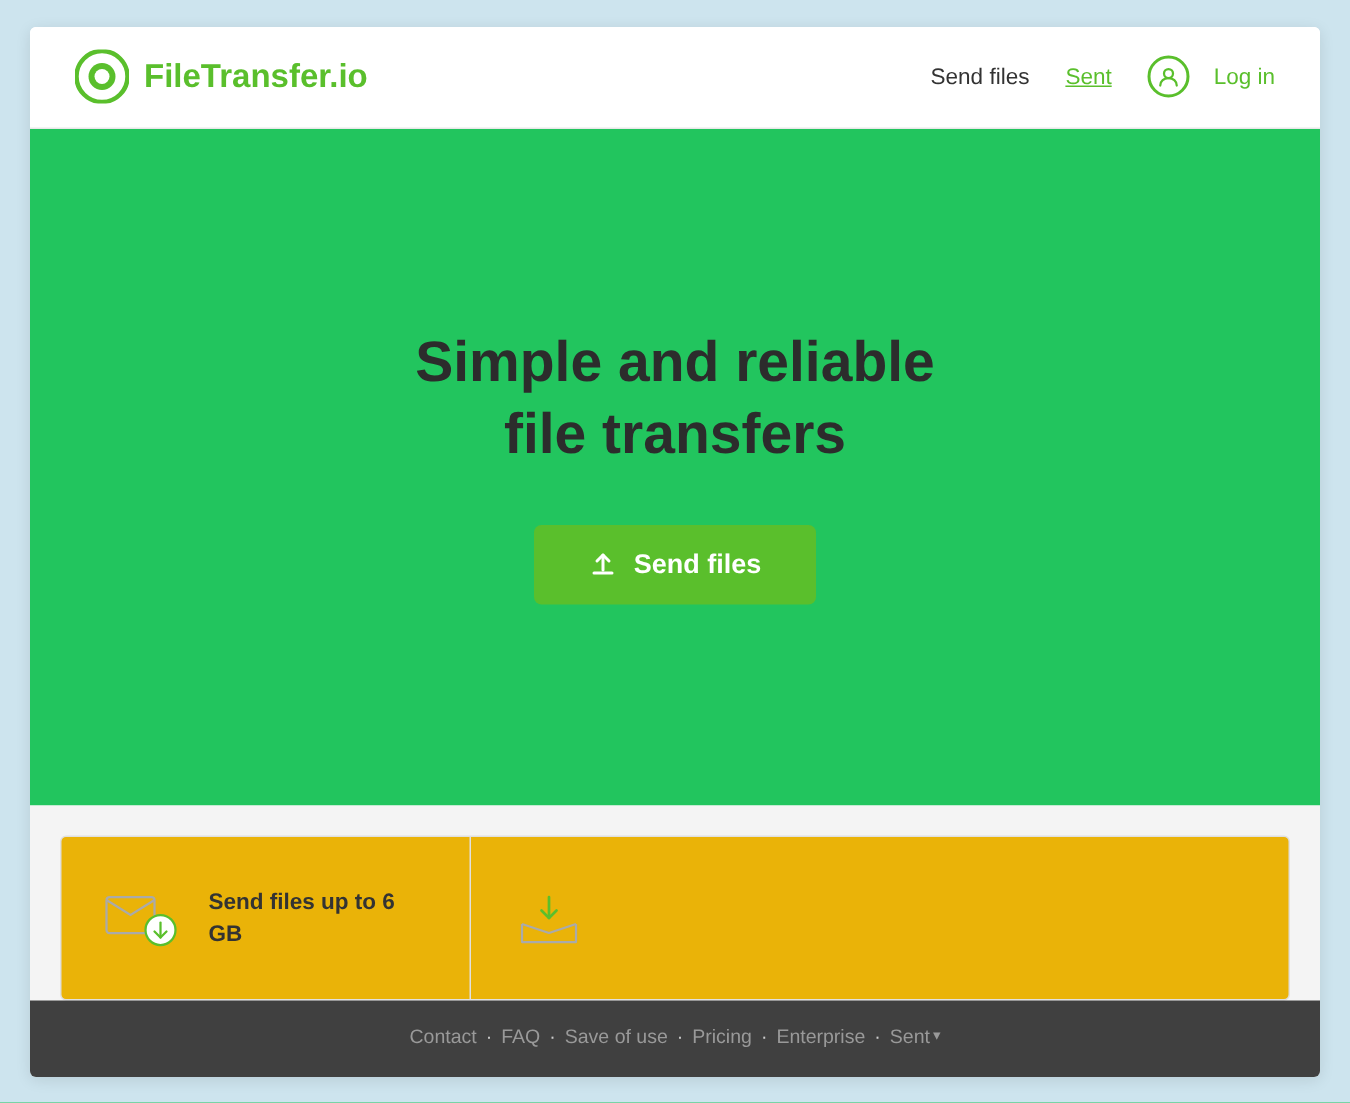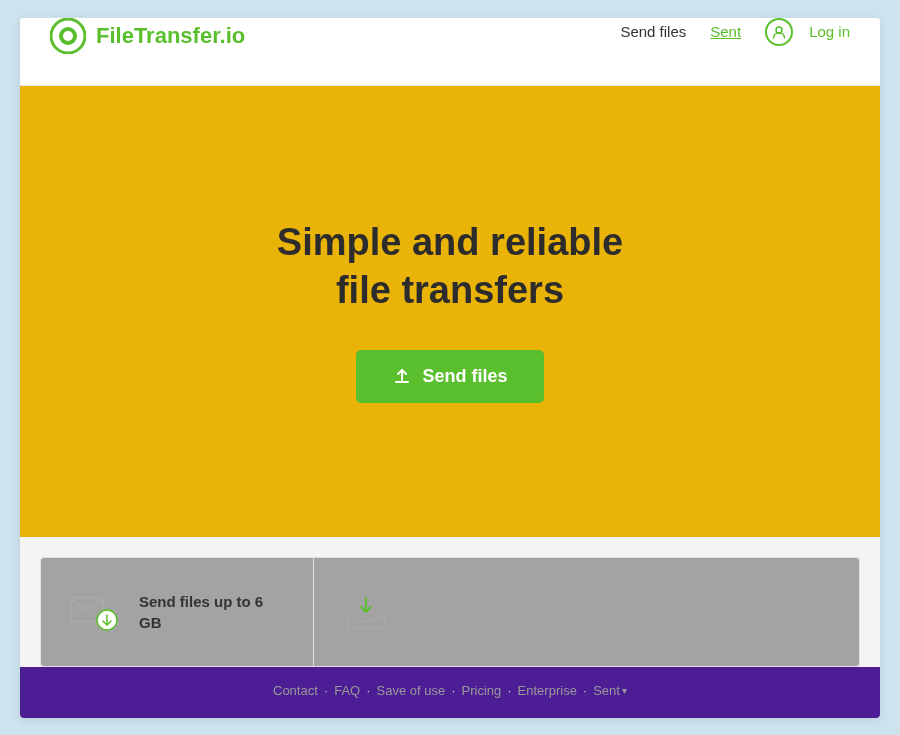--- a/index.html
+++ b/index.html
@@ -19,21 +19,21 @@
       background: #fff;
       border-radius: 4px;
       display: flex;
       flex-direction: column;
       overflow: hidden;
       box-shadow: 0 2px 10px rgba(0,0,0,0.1);
     }
     
     .header {
       display: flex;
-      align-items: flex-start;
+      align-items: center;
       justify-content: space-between;
       padding: 0 30px;
       height: 68px;
       border-bottom: 1px solid #e8e8e8;
       background: #fff;
       flex-shrink: 0;
     }
     .logo-area {
       display: flex;
       align-items: center;
@@ -87,21 +87,21 @@
       align-items: center;
       justify-content: center;
     }
     
     .main-hero {
       flex: 1;
       display: flex;
       flex-direction: column;
       align-items: center;
       justify-content: center;
-      background: #eab308;
+      background: #22c55e;
       padding: 20px;
     }
     .hero-title {
       font-size: 38px;
       font-weight: 700;
       color: #2c2c2c;
       text-align: center;
       line-height: 1.25;
       margin-bottom: 36px;
     }
@@ -122,21 +122,21 @@
     
     .features-section {
       background: #f4f4f4;
       padding: 0 20px 0 20px;
       flex-shrink: 0;
     }
     .features-grid {
       display: grid;
       grid-template-columns: 1fr 1fr 1fr;
       gap: 0;
-      background: #a3a3a3;
+      background: #eab308;
       border: 1px solid #e0e0e0;
       border-radius: 4px;
       margin: 20px 0 0 0;
     }
     .feature-item {
       display: flex;
       align-items: center;
       gap: 18px;
       padding: 26px 24px;
       border-right: 1px solid #e0e0e0;
@@ -151,21 +151,21 @@
     }
     .feature-text {
       font-size: 15px;
       font-weight: 600;
       color: #333;
       line-height: 1.4;
       text-align: left;
     }
     
     .footer {
-      background: #4c1d95;
+      background: #404040;
       padding: 16px 0 20px 0;
       display: flex;
       align-items: center;
       justify-content: center;
       gap: 6px;
       font-size: 13px;
       color: #999;
     }
     .footer a {
       color: #999;

